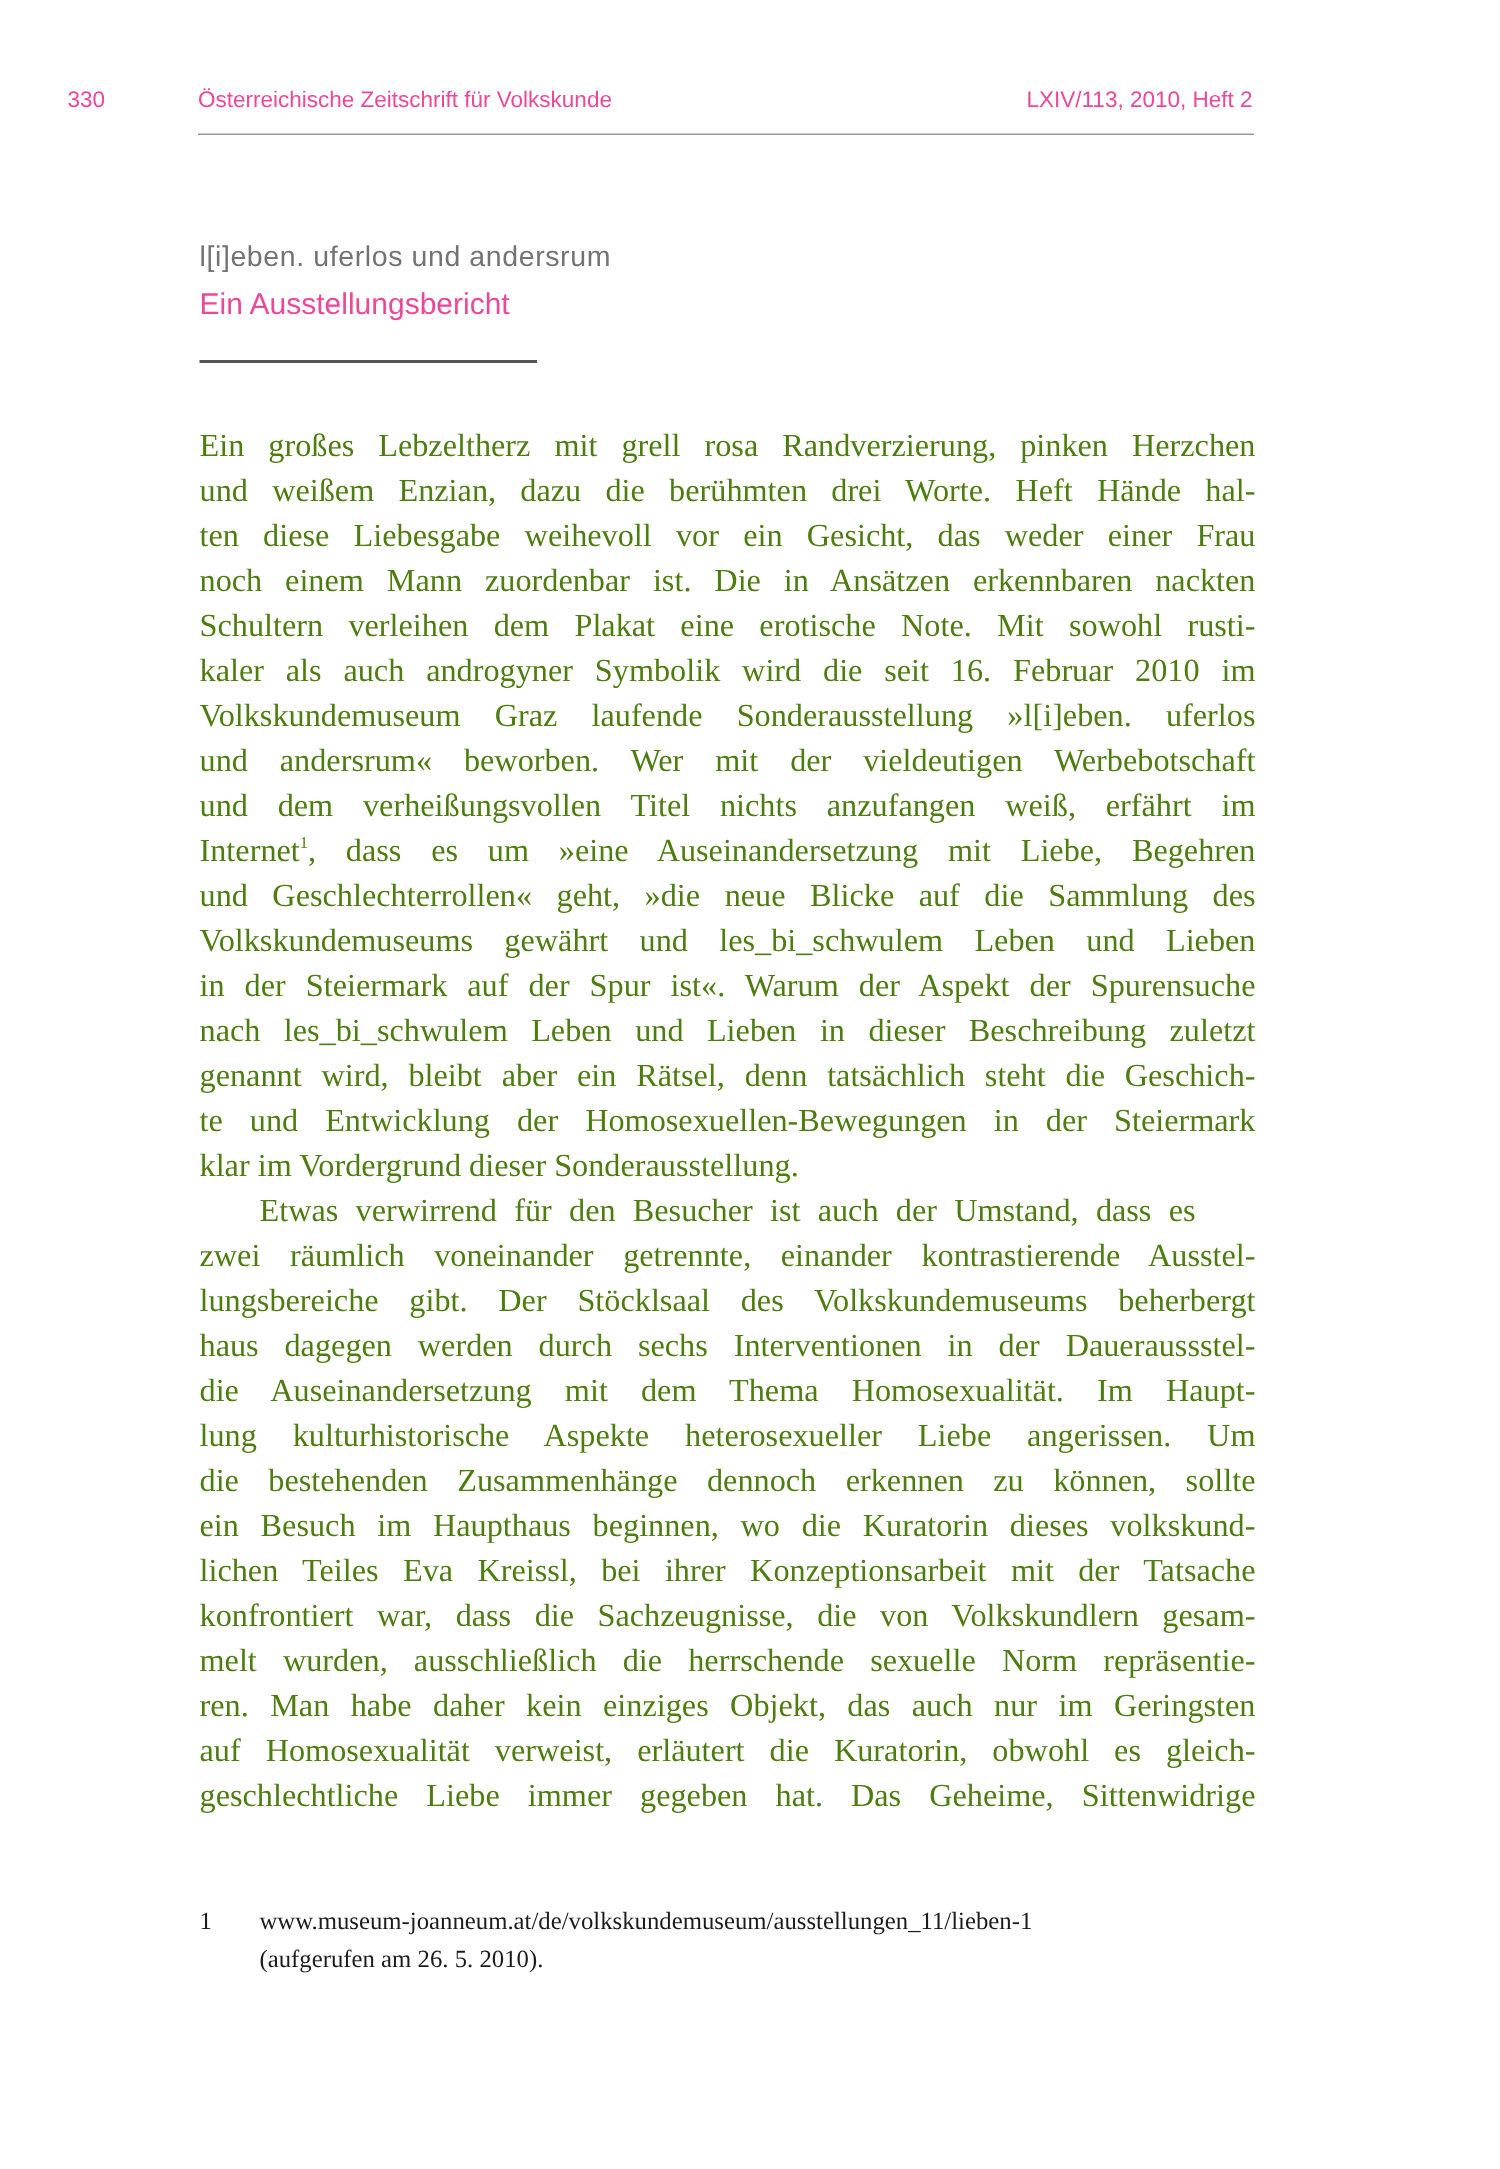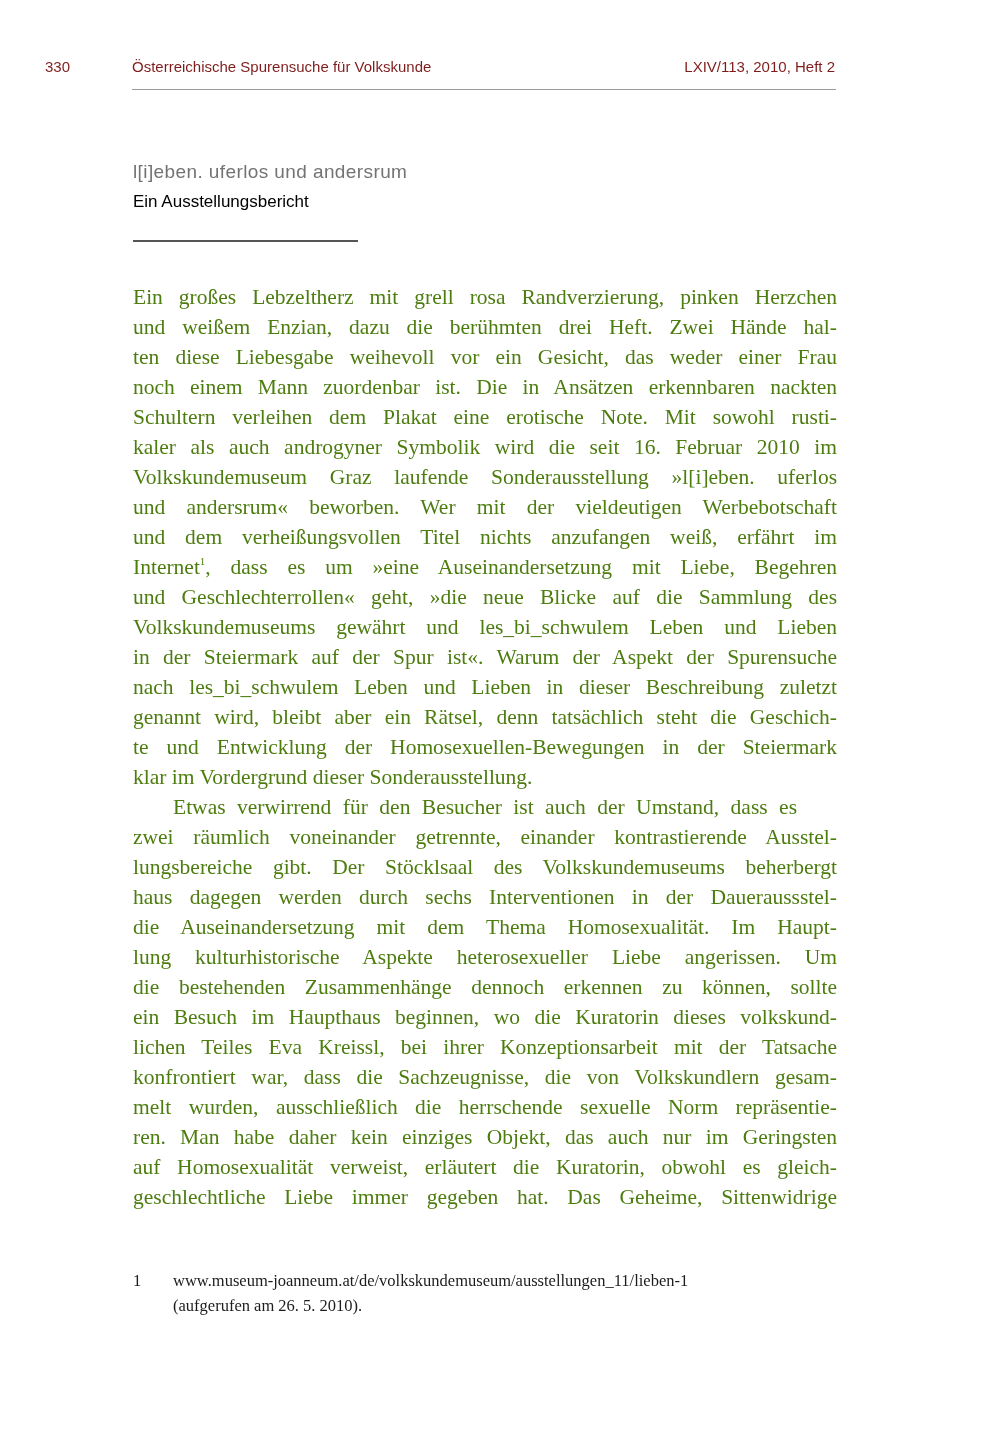--- a/index.html
+++ b/index.html
@@ -1,27 +1,27 @@
 <!DOCTYPE html>
 <html><head>
 <meta charset="utf-8">
 <style>
   html, body { margin: 0; padding: 0; background: #ffffff; }
   body { width: 1000px; height: 1446px; position: relative; overflow: hidden; color: #1a1a1a; }
   .running-head { position: absolute; top: 58px; left: 45px; width: 790px; height: 22px;
-    font-family: "Liberation Sans", sans-serif; font-size: 15px; color: #7f1d1d; }
+    font-family: "Liberation Sans", sans-serif; font-size: 15px; color: #ec4899; }
   .rh-page { position: absolute; left: 0; top: 0; }
   .rh-journal { position: absolute; left: 87px; top: 0; }
   .rh-issue { position: absolute; right: 0; top: 0; }
   .rh-rule { position: absolute; left: 132px; top: 89px; width: 704px; height: 1px; background: #9a9a9a; }
 
   .title { position: absolute; left: 133px; top: 161px; font-family: "Liberation Sans", sans-serif;
     font-size: 19px; color: #737373; letter-spacing: 0.4px; }
   .subtitle { position: absolute; left: 133px; top: 192px; font-family: "Liberation Sans", sans-serif;
-    font-size: 17px; color: #000000; font-weight: normal; }
+    font-size: 20px; color: #ec4899; font-weight: normal; }
   .title-rule { position: absolute; left: 133px; top: 240px; width: 225px; height: 2px; background: #555; }
 
   .body-text { position: absolute; left: 133px; top: 282px; width: 704px;
     font-family: "Liberation Serif", serif; font-size: 21.5px; color: #4d7c0f; }
   .line { display: block; height: 30px; line-height: 30px; text-align: justify; text-align-last: justify; white-space: nowrap; }
   .line.last { text-align-last: left; }
   .line.indent { padding-left: 40px; }
   .line > span.j { display: inline-block; width: 100%; text-align: justify; text-align-last: justify; white-space: normal; }
   .line.indent > span.j { width: calc(100% - 40px); }
   .line.last > span.j { text-align-last: left; }
@@ -30,32 +30,32 @@
   .footnote { position: absolute; left: 133px; top: 1268px; width: 704px;
     font-family: "Liberation Serif", serif; font-size: 16.5px; color: #1c1c1c; line-height: 25px; }
   .fn-num { position: absolute; left: 0; top: 0; }
   .fn-text { margin-left: 40px; }
 </style>
 </head>
 <body>
 
 <div class="running-head">
   <span class="rh-page">330</span>
-  <span class="rh-journal">Österreichische Spurensuche für Volkskunde</span>
+  <span class="rh-journal">Österreichische Zeitschrift für Volkskunde</span>
   <span class="rh-issue">LXIV/113, 2010, Heft 2</span>
 </div>
 <div class="rh-rule"></div>
 
 <div class="title">l[i]eben. uferlos und andersrum</div>
 <div class="subtitle">Ein Ausstellungsbericht</div>
 <div class="title-rule"></div>
 
 <div class="body-text">
   <div class="line"><span class="j">Ein großes Lebzeltherz mit grell rosa Randverzierung, pinken Herzchen</span></div>
-  <div class="line"><span class="j">und weißem Enzian, dazu die berühmten drei Heft. Zwei Hände hal-</span></div>
+  <div class="line"><span class="j">und weißem Enzian, dazu die berühmten drei Worte. Heft Hände hal-</span></div>
   <div class="line"><span class="j">ten diese Liebesgabe weihevoll vor ein Gesicht, das weder einer Frau</span></div>
   <div class="line"><span class="j">noch einem Mann zuordenbar ist. Die in Ansätzen erkennbaren nackten</span></div>
   <div class="line"><span class="j">Schultern verleihen dem Plakat eine erotische Note. Mit sowohl rusti-</span></div>
   <div class="line"><span class="j">kaler als auch androgyner Symbolik wird die seit 16. Februar 2010 im</span></div>
   <div class="line"><span class="j">Volkskundemuseum Graz laufende Sonderausstellung »l[i]eben. uferlos</span></div>
   <div class="line"><span class="j">und andersrum« beworben. Wer mit der vieldeutigen Werbebotschaft</span></div>
   <div class="line"><span class="j">und dem verheißungsvollen Titel nichts anzufangen weiß, erfährt im</span></div>
   <div class="line"><span class="j"><span>Internet</span><sup>1</sup><span>, dass es um »eine Auseinandersetzung mit Liebe, Begehren</span></span></div>
   <div class="line"><span class="j">und Geschlechterrollen« geht, »die neue Blicke auf die Sammlung des</span></div>
   <div class="line"><span class="j">Volkskundemuseums gewährt und les_bi_schwulem Leben und Lieben</span></div>

